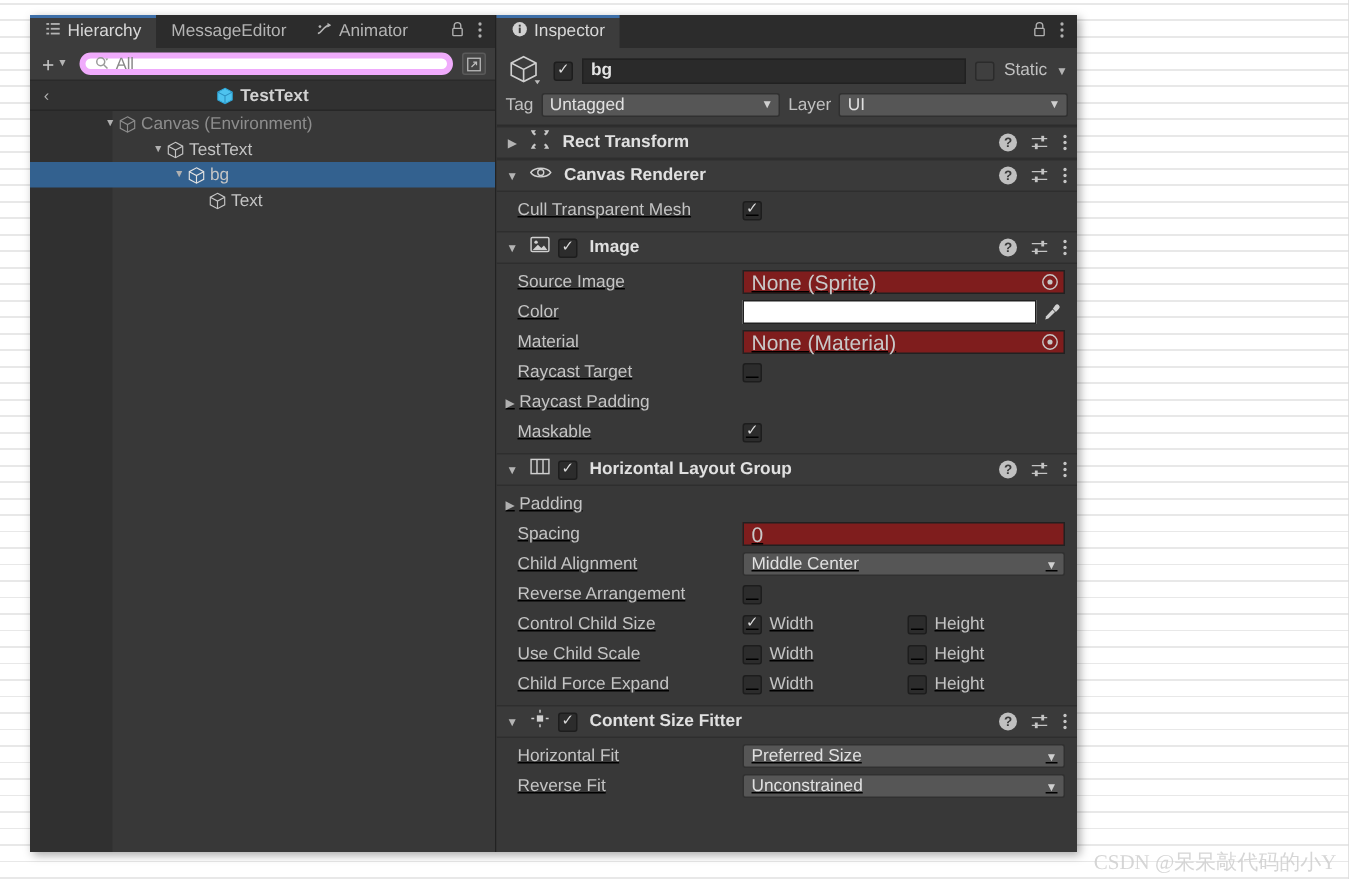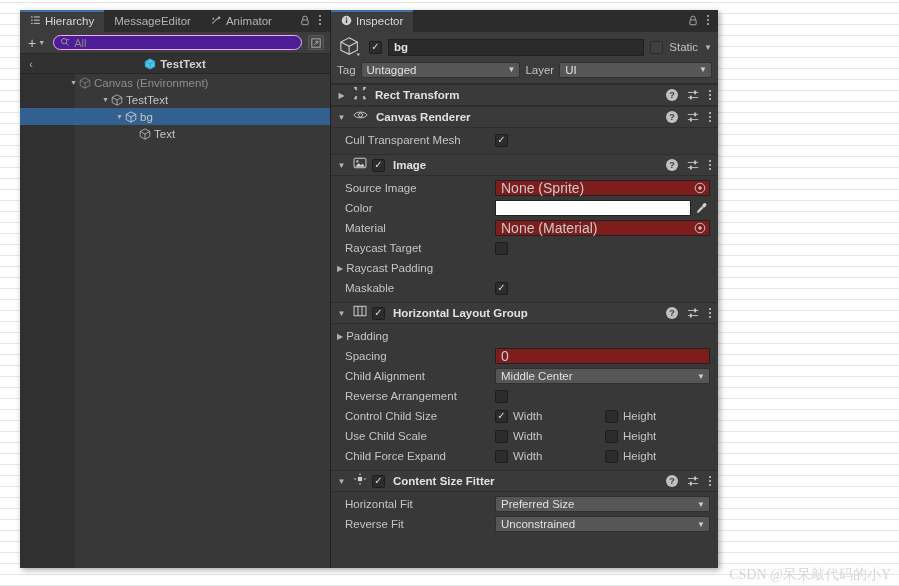--- a/index.html
+++ b/index.html
@@ -53,21 +53,21 @@
 
   
   .h-toolbar {
     height: 22px; background: #3c3c3c;
     display: flex; align-items: center; padding: 0 6px; gap: 6px;
     border-bottom: 1px solid #2a2a2a;
   }
   .plus-btn { display: flex; align-items: center; gap: 2px; color: #c8c8c8; font-size: 14px; padding: 0 2px; }
   .plus-btn .caret { font-size: 7px; color: #b4b4b4; }
   .search-wrap {
-    flex: 1; height: 15px; background: #4c1d95; border: 1px solid #f0abfc;
+    flex: 1; height: 15px; background: #ffffff; border: 4px solid #f0abfc;
     border-radius: 8px; display: flex; align-items: center; padding: 0 6px; gap: 4px;
   }
   .search-wrap .mag { color: #9a9a9a; font-size: 9px; }
   .search-wrap .ph { color: #888; font-size: 11px; }
   .tb-right-icon { width: 16px; height: 15px; border: 1px solid #5a5a5a; border-radius: 2px;
     display:flex; align-items:center; justify-content:center; color:#bdbdbd; font-size:9px; background:#454545; }
 
   
   .breadcrumb {
     height: 20px; background: #313131; display: flex; align-items: center;
@@ -128,21 +128,21 @@
     display: flex; align-items: center; padding: 0 6px 0 4px; gap: 5px;
   }
   .comp-title { font-size: 11.5px; color: #e0e0e0; font-weight: bold; margin-left: 3px; }
   .foldout { width: 13px; text-align: center; color: #b4b4b4; font-size: 8px; flex: none; }
   .comp-icons { margin-left: auto; display: flex; align-items: center; gap: 9px; }
   .ci { color: #c4c4c4; font-size: 11px; line-height: 1; display:flex; align-items:center; }
   .helpdot {
     width: 12px; height: 12px; border-radius: 50%; background: #c0c0c0; color: #3a3a3a;
     font-size: 9px; font-weight: bold; display: flex; align-items: center; justify-content: center;
   }
-  .comp-body { background: #383838; padding: 2px 0 4px 0; }
+  .comp-body { background: #383838; padding: 2px 0 4px 0; text-decoration: underline; }
   .prop {
     display: flex; align-items: center; height: 20px; padding: 0 8px 0 14px; gap: 0;
   }
   .prop-label { width: 150px; color: #c4c4c4; font-size: 11.5px; flex: none; }
   .prop-label.fold { padding-left: 0; display: flex; align-items: center; gap: 3px; }
   .fold-arrow { color: #b0b0b0; font-size: 8px; }
   .field {
     flex: 1; height: 16px; background: #7f1d1d; border: 1px solid #212121;
     display: flex; align-items: center; justify-content: space-between;
     padding: 0 2px 0 5px; color: #c9c9c9; font-size: 14px;

